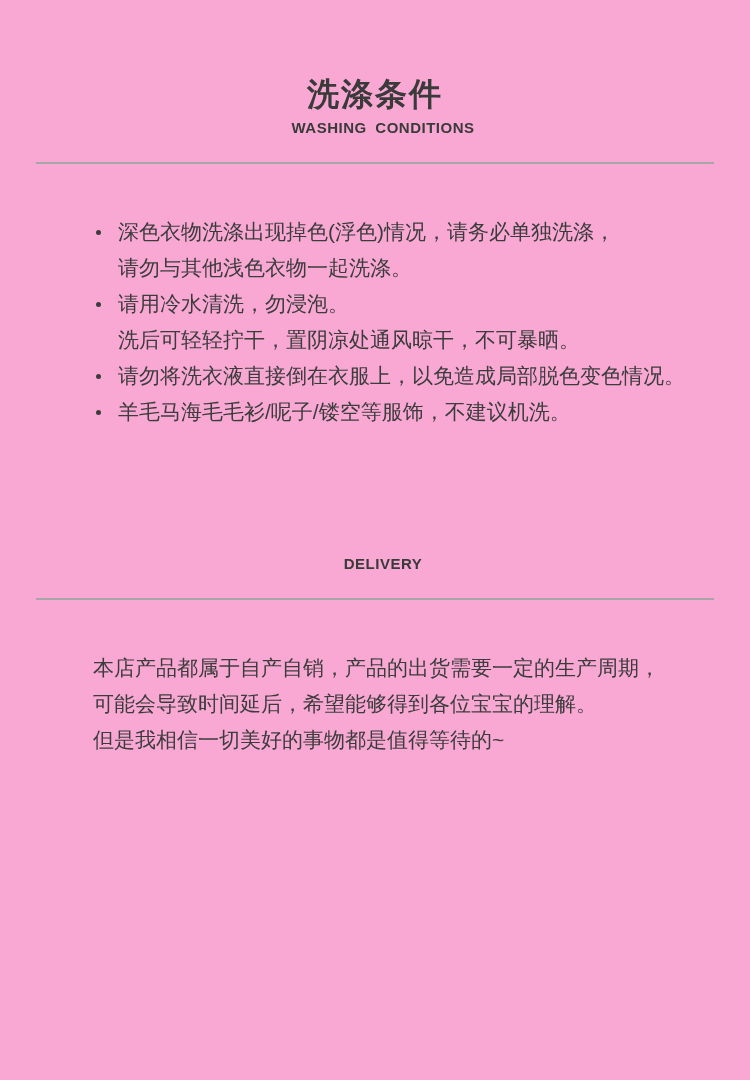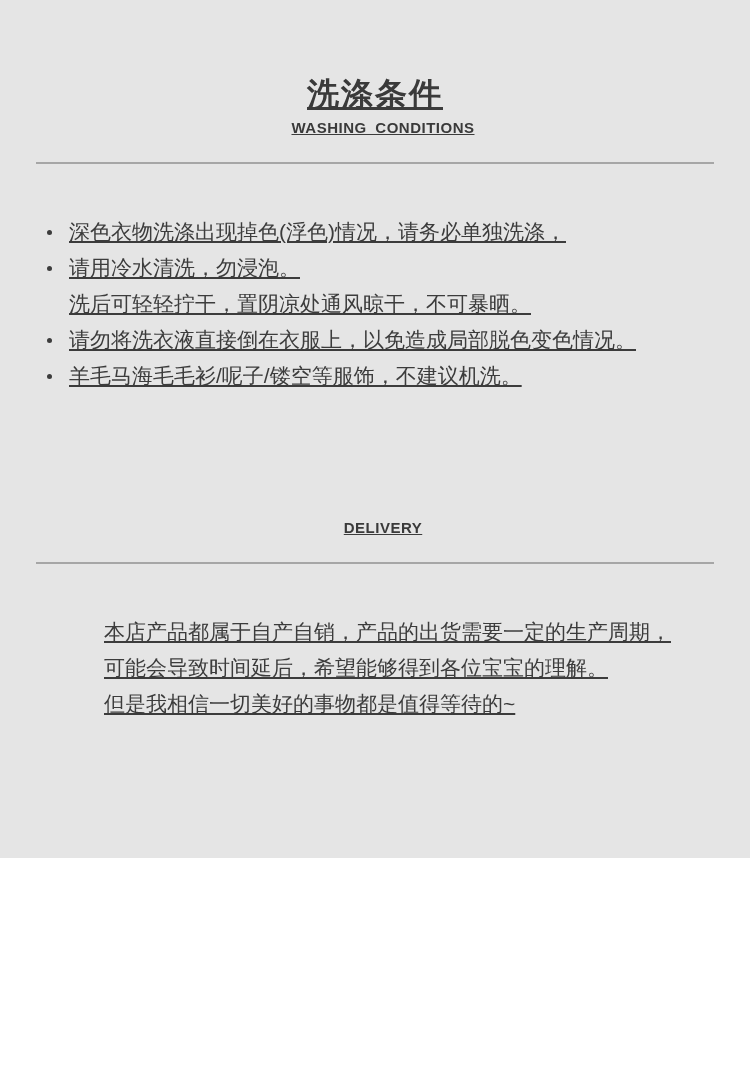--- a/index.html
+++ b/index.html
@@ -11,24 +11,23 @@
     width: 750px;
     height: 1080px;
     margin: 0 auto;
     position: relative;
     font-family: "Liberation Sans", "DejaVu Sans", sans-serif;
     color: #3c3c3c;
     -webkit-font-smoothing: antialiased;
   }
   .page {
     width: 750px;
-    height: 858px;
+    height: 1080px;
     overflow: hidden;
-    background: #e5e5e5;
-    text-decoration: underline;
+    background: #f9a8d4;
   }
   .section-header {
     text-align: center;
   }
   .section-title {
     margin: 0;
     font-size: 32px;
     font-weight: 700;
     line-height: 40px;
     color: #3a3a3a;
@@ -48,21 +47,21 @@
   }
   .divider {
     height: 2px;
     background: #a6a6a6;
     margin: 24px 36px 0 36px;
     border: none;
   }
   .washing-list {
     list-style: none;
     margin: 50px 0 0 0;
-    padding: 0 40px 0 47px;
+    padding: 0 40px 0 96px;
     font-size: 21px;
     line-height: 36px;
   }
   .washing-item {
     display: flex;
     align-items: flex-start;
   }
   .bullet-dot {
     flex: 0 0 auto;
     width: 5px;
@@ -71,21 +70,21 @@
     background: #3c3c3c;
     margin-top: 16px;
   }
   .item-lines {
     margin-left: 17px;
   }
   .delivery-header {
     padding-top: 120px;
   }
   .delivery-paragraph {
-    margin: 50px 0 0 11px;
+    margin: 50px 0 0 0;
     padding: 0 40px 0 93px;
     font-size: 21px;
     line-height: 36px;
   }
 </style>
 </head>
 <body>
 
 <div class="page">
 
@@ -94,20 +93,21 @@
       <h1 class="section-title">洗涤条件</h1>
       <div class="section-subtitle">WASHING CONDITIONS</div>
     </header>
     <div class="divider"></div>
 
     <ul class="washing-list">
       <li class="washing-item">
         <span class="bullet-dot"></span>
         <div class="item-lines">
           <div>深色衣物洗涤出现掉色(浮色)情况，请务必单独洗涤，</div>
+          <div>请勿与其他浅色衣物一起洗涤。</div>
         </div>
       </li>
       <li class="washing-item">
         <span class="bullet-dot"></span>
         <div class="item-lines">
           <div>请用冷水清洗，勿浸泡。</div>
           <div>洗后可轻轻拧干，置阴凉处通风晾干，不可暴晒。</div>
         </div>
       </li>
       <li class="washing-item">

